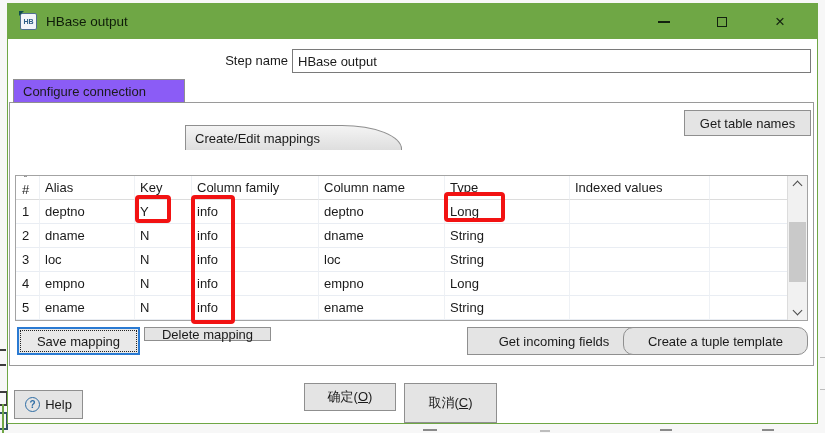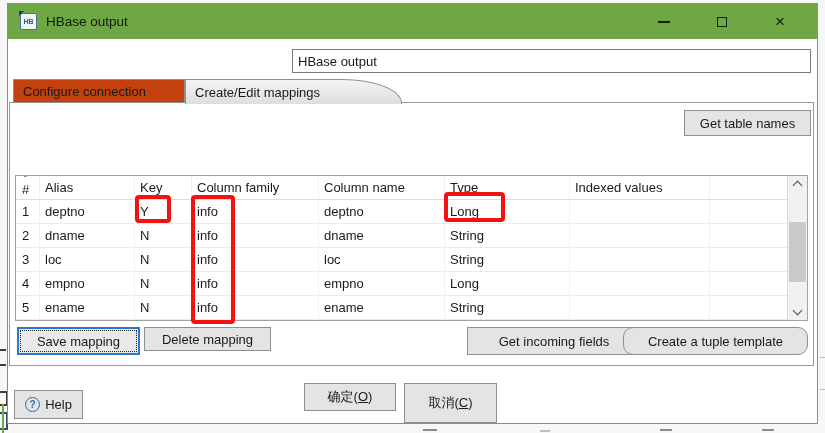--- a/index.html
+++ b/index.html
@@ -55,25 +55,25 @@
   .arrow-box{
     width:20px;height:20px;margin-right:1px;background:#f2f2f2;border:1px solid #c6c6c6;
     box-sizing:border-box;display:flex;align-items:center;justify-content:center;
   }
   .chev-down{width:6px;height:6px;border-right:1.6px solid #4a4a4a;border-bottom:1.6px solid #4a4a4a;transform:rotate(45deg);margin-top:-3px;}
   .chev-up{width:6px;height:6px;border-right:1.6px solid #4a4a4a;border-bottom:1.6px solid #4a4a4a;transform:rotate(225deg);margin-bottom:-3px;}
 
   
   .tab{
     position:absolute;height:24px;box-sizing:border-box;border:1px solid #8f8f8f;
-    display:flex;align-items:center;padding:0 9px;background:#c2410c;z-index:2;
+    display:flex;align-items:center;padding:0 9px;background:#8b5cf6;z-index:2;
   }
   .tab.active{
     height:25px;background:linear-gradient(#f4f4f4,#dedede);
-    border-bottom:none;border-top-right-radius:60px 24px;z-index:3;padding-right:70px;
+    border-bottom:none;border-top-right-radius:60px 24px;z-index:3;padding-right:70px;margin-top:46px;
   }
   .content-box{
     position:absolute;left:1px;top:63px;width:805px;height:264px;
     border:1px solid #9a9a9a;box-sizing:border-box;background:#fff;z-index:1;
   }
 
   
   .btn{
     position:absolute;box-sizing:border-box;background:#e4e4e4;border:1px solid #8f8f8f;
     display:flex;align-items:center;justify-content:center;font-size:13px;color:#1a1a1a;
@@ -155,20 +155,21 @@
           <span class="max-glyph"></span>
         </div>
       <div class="win-btn">
           <span class="close-glyph">×</span>
         </div>
     </div>
   </div>
 
   <div class="client">
 
+    <div class="rlabel" style="left:60px;top:14px;">Step name</div>
     <input class="tinput" style="left: 284px; top: 10px; width: 519px; height: 24px;" value="HBase output">
 
     <div class="tab" style="left:5px;top:40px;width:172px;">
       <span>Configure connection</span>
     </div>
     <div class="tab active" style="left:177px;top:40px;width:217px;">
       <span>Create/Edit mappings</span>
     </div>
     <div class="content-box"></div>
 
@@ -274,21 +275,21 @@
       </div>
     </div>
 
     <div class="hl" style="left: 127px; top: 156px; width: 36px; height: 28px; border-color: rgb(242, 18, 18);"></div>
     <div class="hl" style="left: 183px; top: 156px; width: 44px; height: 129px; border-color: rgb(242, 18, 18);"></div>
     <div class="hl" style="left: 436px; top: 153px; width: 61px; height: 30px; border-color: rgb(242, 18, 18);"></div>
 
     <div class="btn focused" style="left:9px;top:288px;width:123px;height:28px;">
       <span>Save mapping</span>
     </div>
-    <div class="btn" style="left:136px;top:288px;width:127px;height:24px;">
+    <div class="btn" style="left:136px;top:288px;width:127px;height:14px;">
       <span>Delete mapping</span>
     </div>
     <div class="btn" style="left:459px;top:288px;width:174px;height:28px;">
       <span>Get incoming fields</span>
     </div>
     <div class="btn" style="left:615px;top:288px;width:185px;height:28px;border-radius:10px;">
       <span>Create a tuple template</span>
     </div>
 
     <div class="btn" style="left:6px;top:351px;width:69px;height:29px;">

